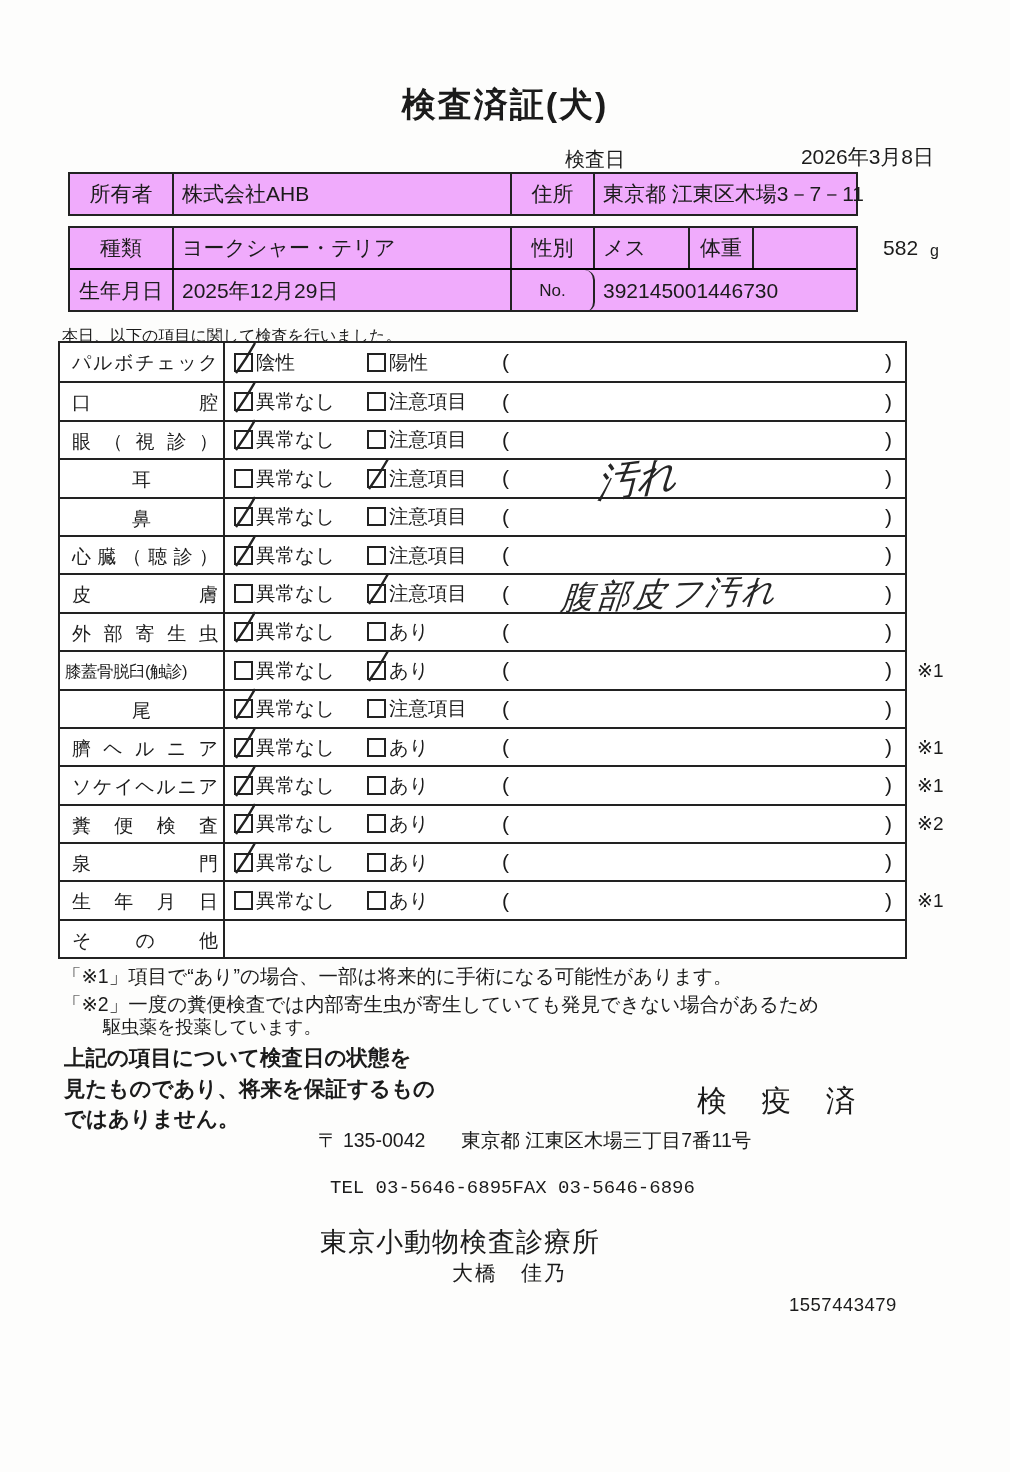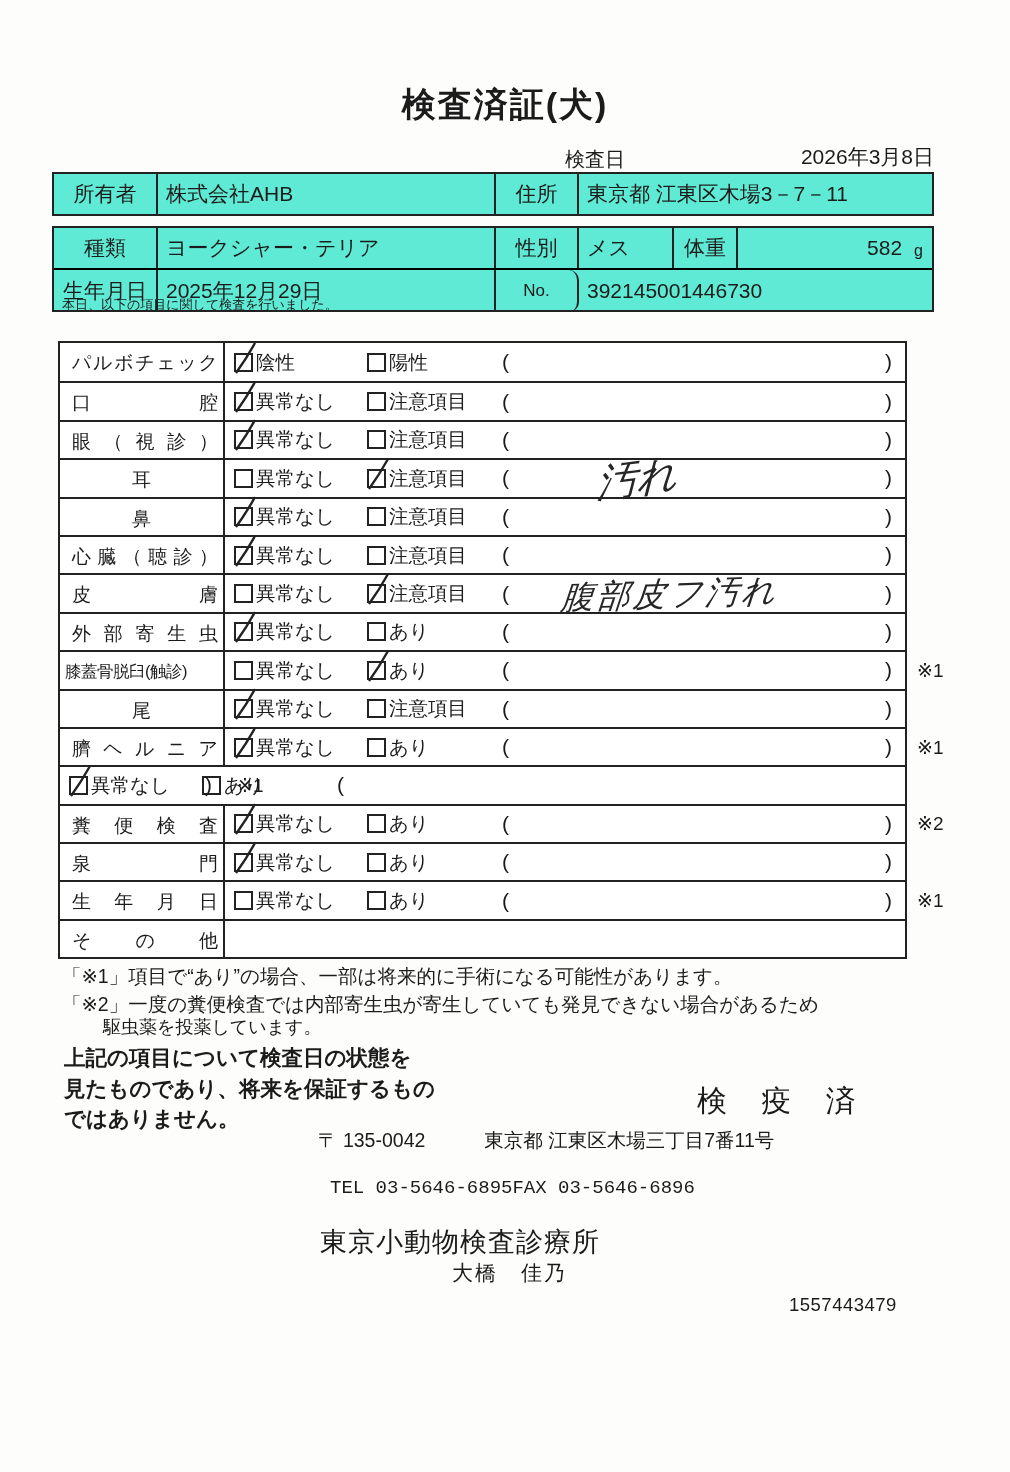--- a/index.html
+++ b/index.html
@@ -8,34 +8,34 @@
     background:#fdfdfc;color:#1b1b1b;
     font-family:"Liberation Sans","DejaVu Sans",sans-serif;
     overflow:hidden;
   }
   
   .doc-title{position:absolute;left:0;top:82px;width:100%;text-align:center;
     font-size:34px;font-weight:700;letter-spacing:2px;}
   .exam-date-label{position:absolute;left:565px;top:146px;font-size:20px;font-weight:500;}
   .exam-date-value{position:absolute;right:76px;top:143px;font-size:21px;font-weight:500;}
   
-  .htable{position:absolute;left:52px;width:882px;border:2.5px solid #222;box-sizing:border-box;background:#5eead4;}
+  .htable{position:absolute;left:68px;width:790px;border:2.5px solid #222;box-sizing:border-box;background:#f0abfc;}
   .t-owner{top:172px;height:44px;display:grid;grid-template-columns:104px 338px 83px 357px;}
   .t-info{top:226px;height:86px;}
   .t-info .irow{display:grid;height:42px;box-sizing:border-box;}
   .t-info .irow1{grid-template-columns:104px 338px 83px 95px 64px 193px;border-bottom:2px solid #000000;}
   .t-info .irow2{grid-template-columns:104px 338px 83px 352px;}
   .hcell{display:flex;align-items:center;box-sizing:border-box;padding:0 8px;font-size:21px;font-weight:500;overflow:hidden;white-space:nowrap;}
   .hcell.lab{justify-content:center;border-right:2px solid #222;padding:0 4px;}
   .hcell.mid{border-right:2px solid #222;}
   .hcell.num{justify-content:flex-end;}
   .hcell .unit{font-size:16px;margin-left:12px;margin-top:5px;}
   .no-label{font-size:17px;border-radius:10px;}
   
-  .intro{position:absolute;left:62px;top:296px;font-size:13px;font-weight:500;}
+  .intro{position:absolute;left:62px;top:326px;font-size:16px;font-weight:500;}
   
   .itable{position:absolute;left:58px;top:341px;width:849px;border:2.5px solid #222;box-sizing:border-box;background:#fff;}
   .trow{display:grid;grid-template-columns:165px 1fr;height:38.4px;box-sizing:border-box;border-top:2px solid #222;overflow:visible;}
   .trow:first-child{border-top:none;}
   .tlabel{border-right:2px solid #222;box-sizing:border-box;display:block;
     font-size:19px;font-weight:500;padding:7px 5px 0 5px;white-space:nowrap;overflow:hidden;}
   .tlabel[data-align="justify"]{text-align:justify;text-align-last:justify;padding-left:12px;}
   .tlabel[data-align="center"]{text-align:center;}
   .tlabel[data-align="fit"]{font-size:16.5px;padding-top:9px;letter-spacing:-0.5px;}
   .tcontent{position:relative;overflow:visible;}
@@ -50,21 +50,21 @@
   .hand{position:absolute;font-weight:400;color:#262626;white-space:nowrap;z-index:3;
     font-style:italic;transform-origin:left center;}
   .hand-ear{left:372px;top:-4px;font-size:40px;transform:rotate(-7deg) skewX(-8deg);}
   .hand-skin{left:336px;top:1px;font-size:33px;transform:rotate(-2deg) skewX(-7deg);letter-spacing:3px;}
   
   .fn1{position:absolute;left:62px;top:963px;font-size:19.5px;font-weight:500;}
   .fn2{position:absolute;left:62px;top:991px;font-size:19.5px;font-weight:500;}
   .fn2c{position:absolute;left:103px;top:1015px;font-size:18px;font-weight:500;}
   .disclaimer{position:absolute;left:64px;top:1043px;font-size:21.5px;font-weight:700;line-height:30.5px;}
   .stamp{position:absolute;left:697px;top:1081px;font-size:30px;font-weight:500;letter-spacing:13px;white-space:nowrap;}
-  .addr-line{position:absolute;left:318px;top:1127px;font-size:19.5px;font-weight:500;display:flex;gap:59px;white-space:nowrap;}
+  .addr-line{position:absolute;left:318px;top:1127px;font-size:19.5px;font-weight:500;display:flex;gap:36px;white-space:nowrap;}
   .tel-line{position:absolute;left:330px;top:1177px;font-size:19px;font-weight:500;display:flex;gap:0;white-space:nowrap;
     font-family:"Liberation Mono","DejaVu Sans Mono",monospace;}
   .clinic{position:absolute;left:320px;top:1224px;font-size:27px;font-weight:500;letter-spacing:1px;white-space:nowrap;}
   .examiner{position:absolute;left:452px;top:1259px;font-size:21px;font-weight:500;letter-spacing:2px;white-space:nowrap;}
   .serial{position:absolute;left:789px;top:1294px;font-size:18.5px;font-weight:500;letter-spacing:0.5px;}
 </style>
 </head>
 <body>
 
 <div class="page">
@@ -322,20 +322,21 @@
             <span class="cb"></span>
             <span>あり</span>
           </span>
         <span class="paren pl">(</span>
         <span class="paren pr">)</span>
         <span class="refmark">※1</span>
       </div>
     </div>
 
     <div class="trow">
+      <div class="tlabel" data-align="justify">ソケイヘルニア</div>
       <div class="tcontent">
         <span class="opt o1">
             <span class="cb">
               <svg class="check" viewBox="0 0 26 34">
                 <path d="M4 31 C9 24 18 10 23 1" stroke="#222" stroke-width="2.4" fill="none"></path>
               </svg>
             </span>
             <span>異常なし</span>
           </span>
         <span class="opt o2">

